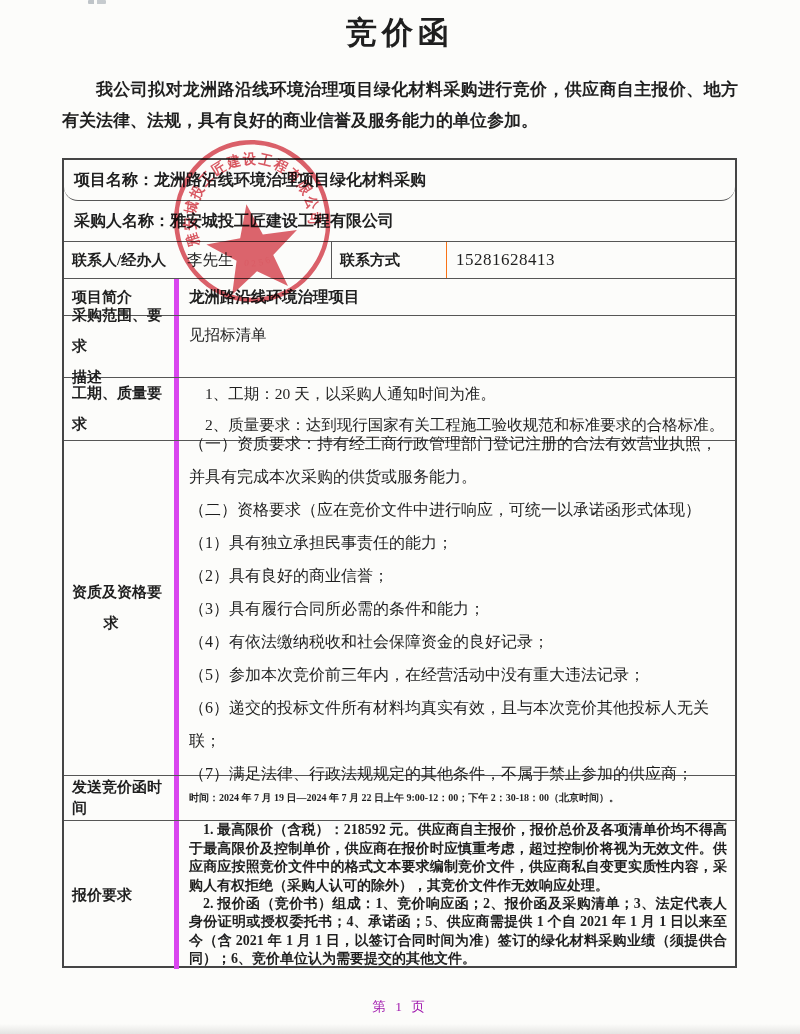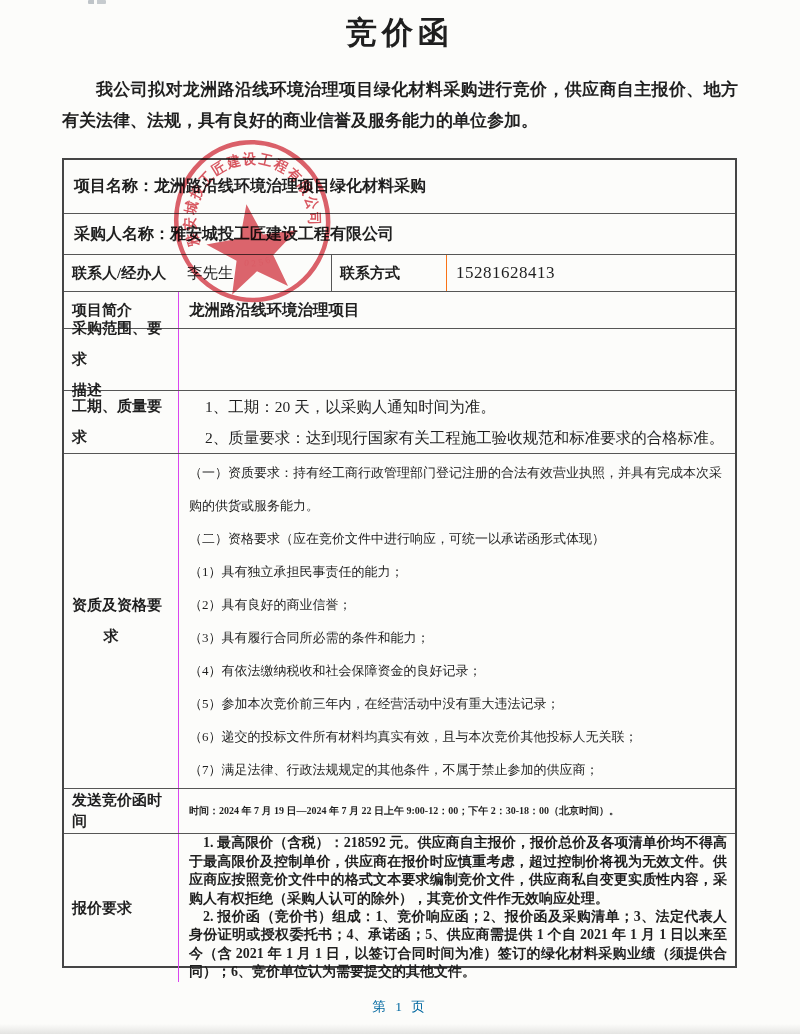--- a/index.html
+++ b/index.html
@@ -31,31 +31,31 @@
 
   .doc-table{
     position:absolute;left:62px;top:158px;width:675px;height:810px;
     border:2px solid #454545;box-sizing:border-box;
     background:transparent;
   }
   .t-row{display:flex;box-sizing:border-box;border-bottom:1px solid #565656;}
   .t-row:last-child{border-bottom:none;}
   .cell{box-sizing:border-box;}
   .label-cell{
-    width:115px;flex:0 0 115px;border-right:1px solid #d946ef;
+    width:115px;flex:0 0 115px;border-right:5px solid #d946ef;
     display:flex;flex-direction:column;justify-content:center;
     padding:0 4px 0 8px;
     font-weight:bold;font-size:15px;line-height:31px;
   }
   .content-cell{flex:1 1 auto;display:flex;flex-direction:column;justify-content:center;
     padding-left:10px;padding-right:6px;font-size:15.5px;}
   .full-cell{flex:1 1 auto;display:flex;align-items:center;padding-left:10px;
     font-size:16px;font-weight:bold;}
 
-  .r1{height:54px;}
+  .r1{height:41px;border-radius:14px;}
   .r2{height:41px;}
   .r3{height:37px;}
   .r4{height:37px;}
   .r5{height:62px;}
   .r6{height:63px;gap:16px;}
   .r7{height:335px;}
   .r8{height:45px;}
   .r9{height:148px;}
 
   .r3 .mini-label{
@@ -65,32 +65,32 @@
   .r3 .v1{width:153px;flex:0 0 153px;border-right:1px solid #565656;
     display:flex;align-items:center;padding-left:8px;font-size:15.5px;box-sizing:border-box;}
   .r3 .l2{border-right:1px solid #f97316;}
   .r3 .v2{flex:1 1 auto;display:flex;align-items:center;padding-left:9px;
     font-size:17px;letter-spacing:.5px;box-sizing:border-box;}
 
   .bold-val{font-weight:bold;}
   .normal-val{font-weight:normal;}
   .r5 .content-cell{justify-content:flex-start;padding-top:9px;}
   .r6 .content-cell{line-height:31px;}
-  .qual-content{line-height:33px;font-size:13px;justify-content:center;}
+  .qual-content{line-height:33px;font-size:16px;justify-content:center;}
   .qual-content .q-line{white-space:normal;}
   .q-bold{font-weight:normal;}
   .label-2line .second{text-indent:2.1em;}
   .r8 .content-cell{font-weight:bold;line-height:22px;font-size:10px;padding-right:8px;}
   .r9 .content-cell{font-weight:bold;font-size:14px;line-height:18.4px;
      justify-content:center;padding-right:8px;}
   .r9 p{margin:0;text-indent:1em;text-align:justify;}
 
   .footer{
     position:absolute;top:998px;left:0;width:100%;text-align:center;
-    font-size:13.5px;letter-spacing:3px;color:#0369a1;
+    font-size:13.5px;letter-spacing:3px;color:#a21caf;
   }
 
   .stamp{
     position:absolute;left:172px;top:138px;width:164px;height:176px;
     transform:rotate(-9deg);
     mix-blend-mode:multiply;opacity:.92;
     pointer-events:none;
   }
 </style>
 </head>
@@ -130,20 +130,21 @@
     <div class="t-row r4">
       <div class="label-cell cell">项目简介</div>
       <div class="content-cell cell bold-val">龙洲路沿线环境治理项目</div>
     </div>
 
     <div class="t-row r5">
       <div class="label-cell cell">
         <span>采购范围、要求</span>
         <span>描述</span>
       </div>
+      <div class="content-cell cell normal-val">见招标清单</div>
     </div>
 
     <div class="t-row r6">
       <div class="label-cell cell">工期、质量要求</div>
       <div class="content-cell cell normal-val">
         <div>1、工期：20 天，以采购人通知时间为准。</div>
         <div>2、质量要求：达到现行国家有关工程施工验收规范和标准要求的合格标准。</div>
       </div>
     </div>
 

